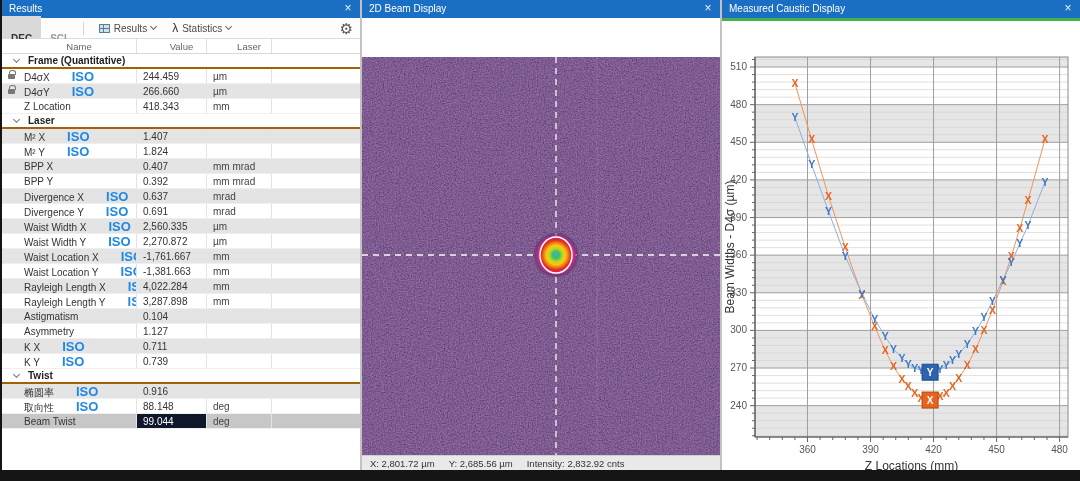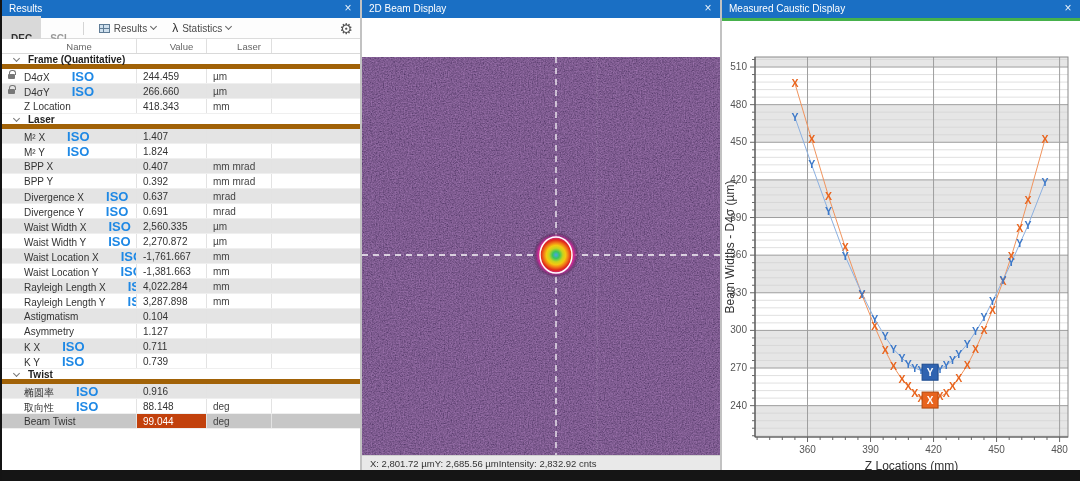--- a/index.html
+++ b/index.html
@@ -44,41 +44,41 @@
 
   #rows { position:absolute; left:0; top:54px; right:0; bottom:0; background:#fff; }
   .trow { display:flex; height:15px; font-size:10px; color:#333; border-bottom:1px solid #efefef; }
   .trow.shaded { background:#e4e4e4; }
   .trow.selected { background:#c7c7c7; }
   .trow .c { line-height:15px; border-right:1px solid #e3e3e3; overflow:hidden; white-space:nowrap; }
   .c.name { width:135px; padding-left:22px; position:relative; }
   .c.value { width:70px; padding-left:6px; }
   .c.units { width:65px; padding-left:6px; color:#444; }
   .c.extra { flex:1; border-right:none; }
-  .c.value.alert { background:#c2410c; color:#fff; }
+  .c.value.alert { background:#0f172a; color:#fff; }
   .iso { color:#1e88e5; font-size:13px; font-weight:bold; margin-left:22px; }
   .lockico { position:absolute; left:6px; top:5px; width:7px; height:5px; background:#777; border-radius:1px; }
   .lockico::before { content:""; position:absolute; top:-4px; left:1px; width:5px; height:4px;
                      border:1.2px solid #777; border-bottom:none; border-radius:3px 3px 0 0; }
   .srow { display:flex; align-items:center; height:15px; font-size:10px; font-weight:bold; color:#222;
-          border-bottom:5px solid #a16207; background:#fff; }
+          border-bottom:2px solid #a16207; background:#fff; }
   .srow .chev { width:5px; height:5px; border-right:1.3px solid #777; border-bottom:1.3px solid #777;
                 transform:rotate(45deg); margin:-2px 9px 0 12px; }
 
   
   .beam-toolbar { position:absolute; left:0; top:18px; right:0; height:22px; background:#fff;
                   border-bottom:1px solid #e6e6e6; display:flex; align-items:center; font-size:10px; color:#333; }
   .rainbow { width:13px; height:12px; margin:0 6px 0 8px;
              background:linear-gradient(#e53935 0 17%, #fb8c00 17% 34%, #fdd835 34% 51%, #43a047 51% 68%, #1e88e5 68% 85%, #8e24aa 85% 100%); }
   .beam-caret { width:5px; height:5px; border-right:1.2px solid #888; border-bottom:1.2px solid #888;
                 transform:rotate(45deg); margin:-2px 0 0 28px; }
   #beam-view { position:absolute; left:0; top:57px; width:358px; height:398px; background:#241a30; }
   .beam-status { position:absolute; left:0; top:455px; right:0; height:16px; background:#e9e9e9;
                  border-top:1px solid #cfcfcf; font-size:9.5px; color:#333; line-height:15px; padding-left:8px;
-                 display:flex; gap:0; }
+                 display:flex; gap:14px; }
 
   
   #caustic-body { position:absolute; left:0; top:21px; right:0; bottom:0; background:#fff; }
   #caustic-svg { position:absolute; left:0; top:0; }
 </style>
 </head>
 <body>
 
 <div class="screen">
 

